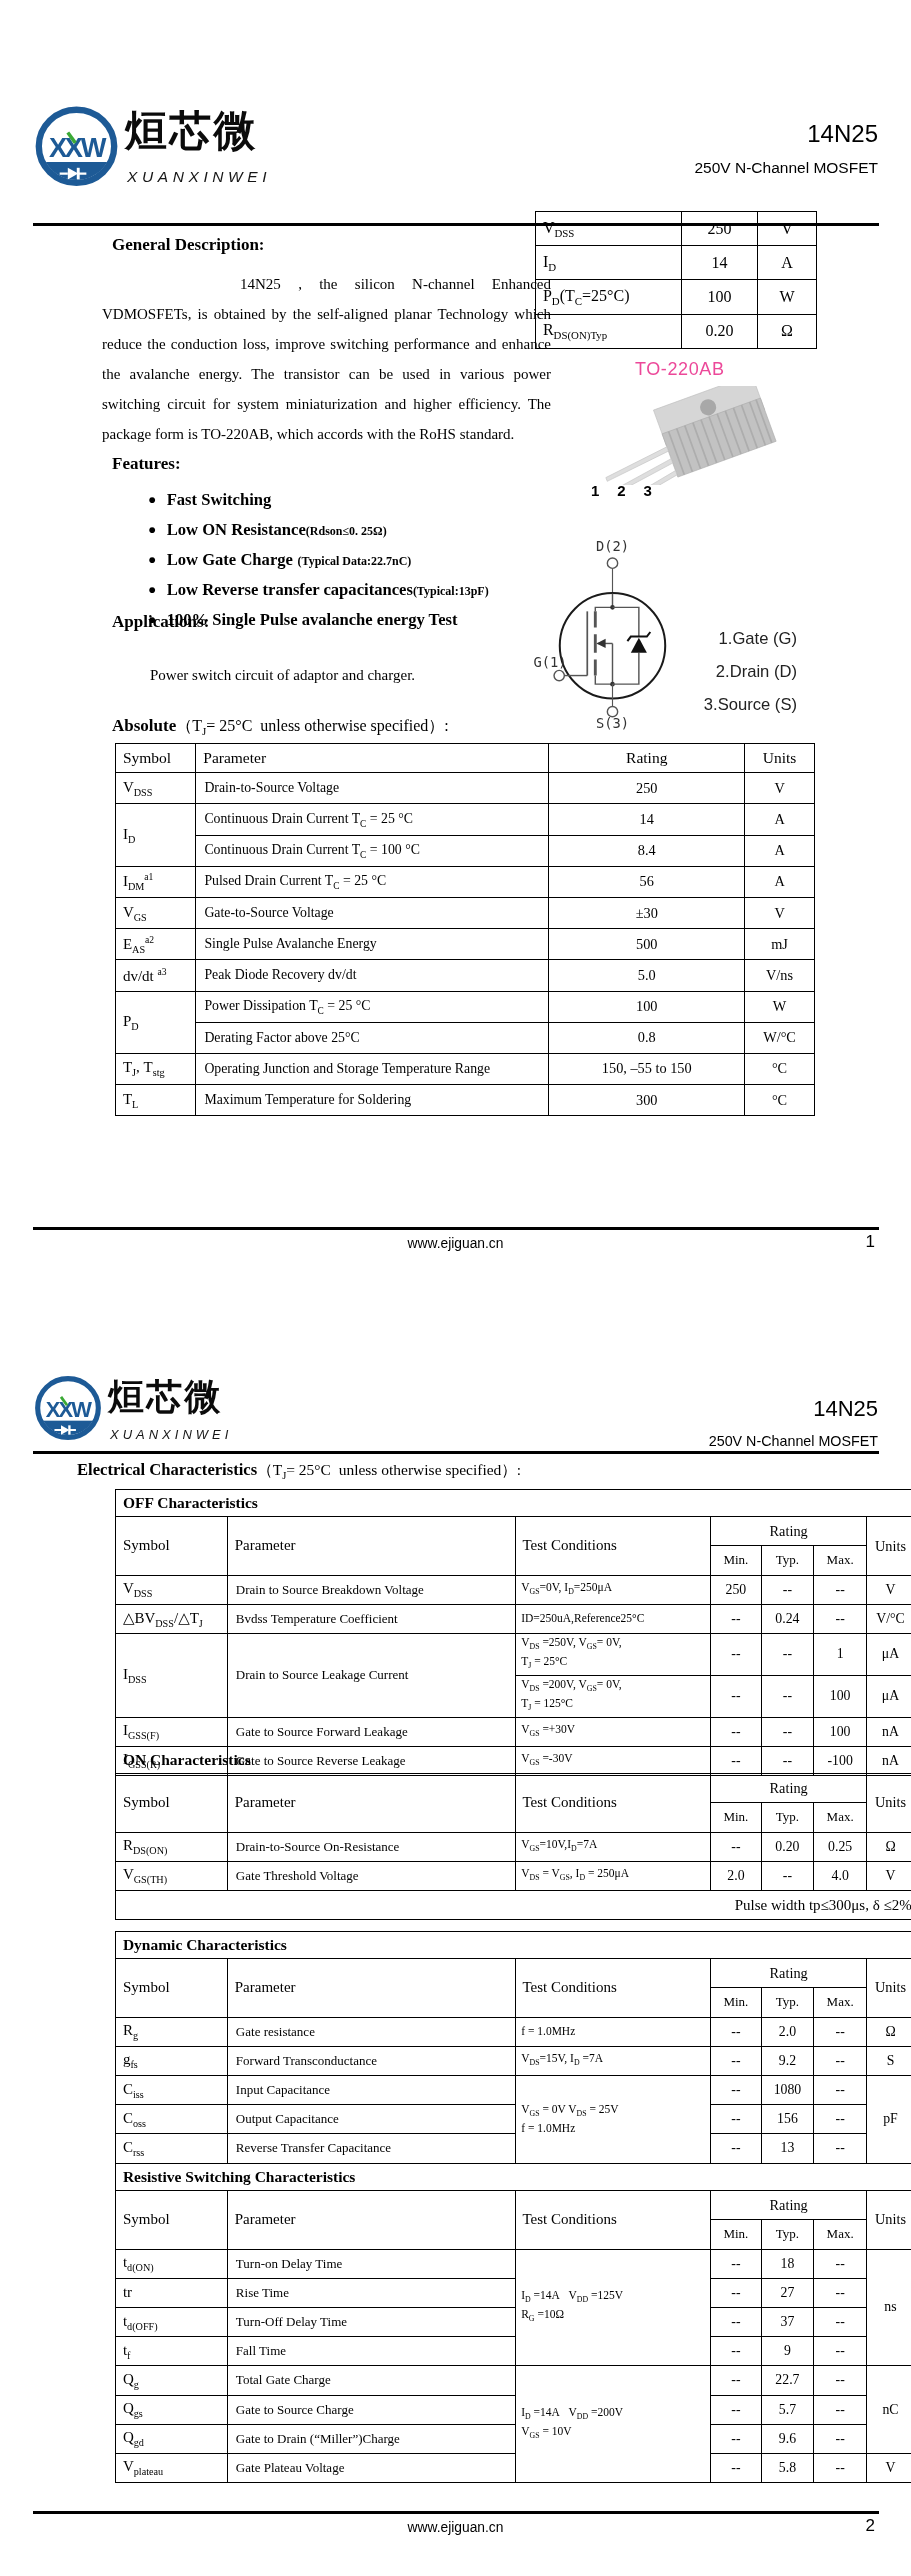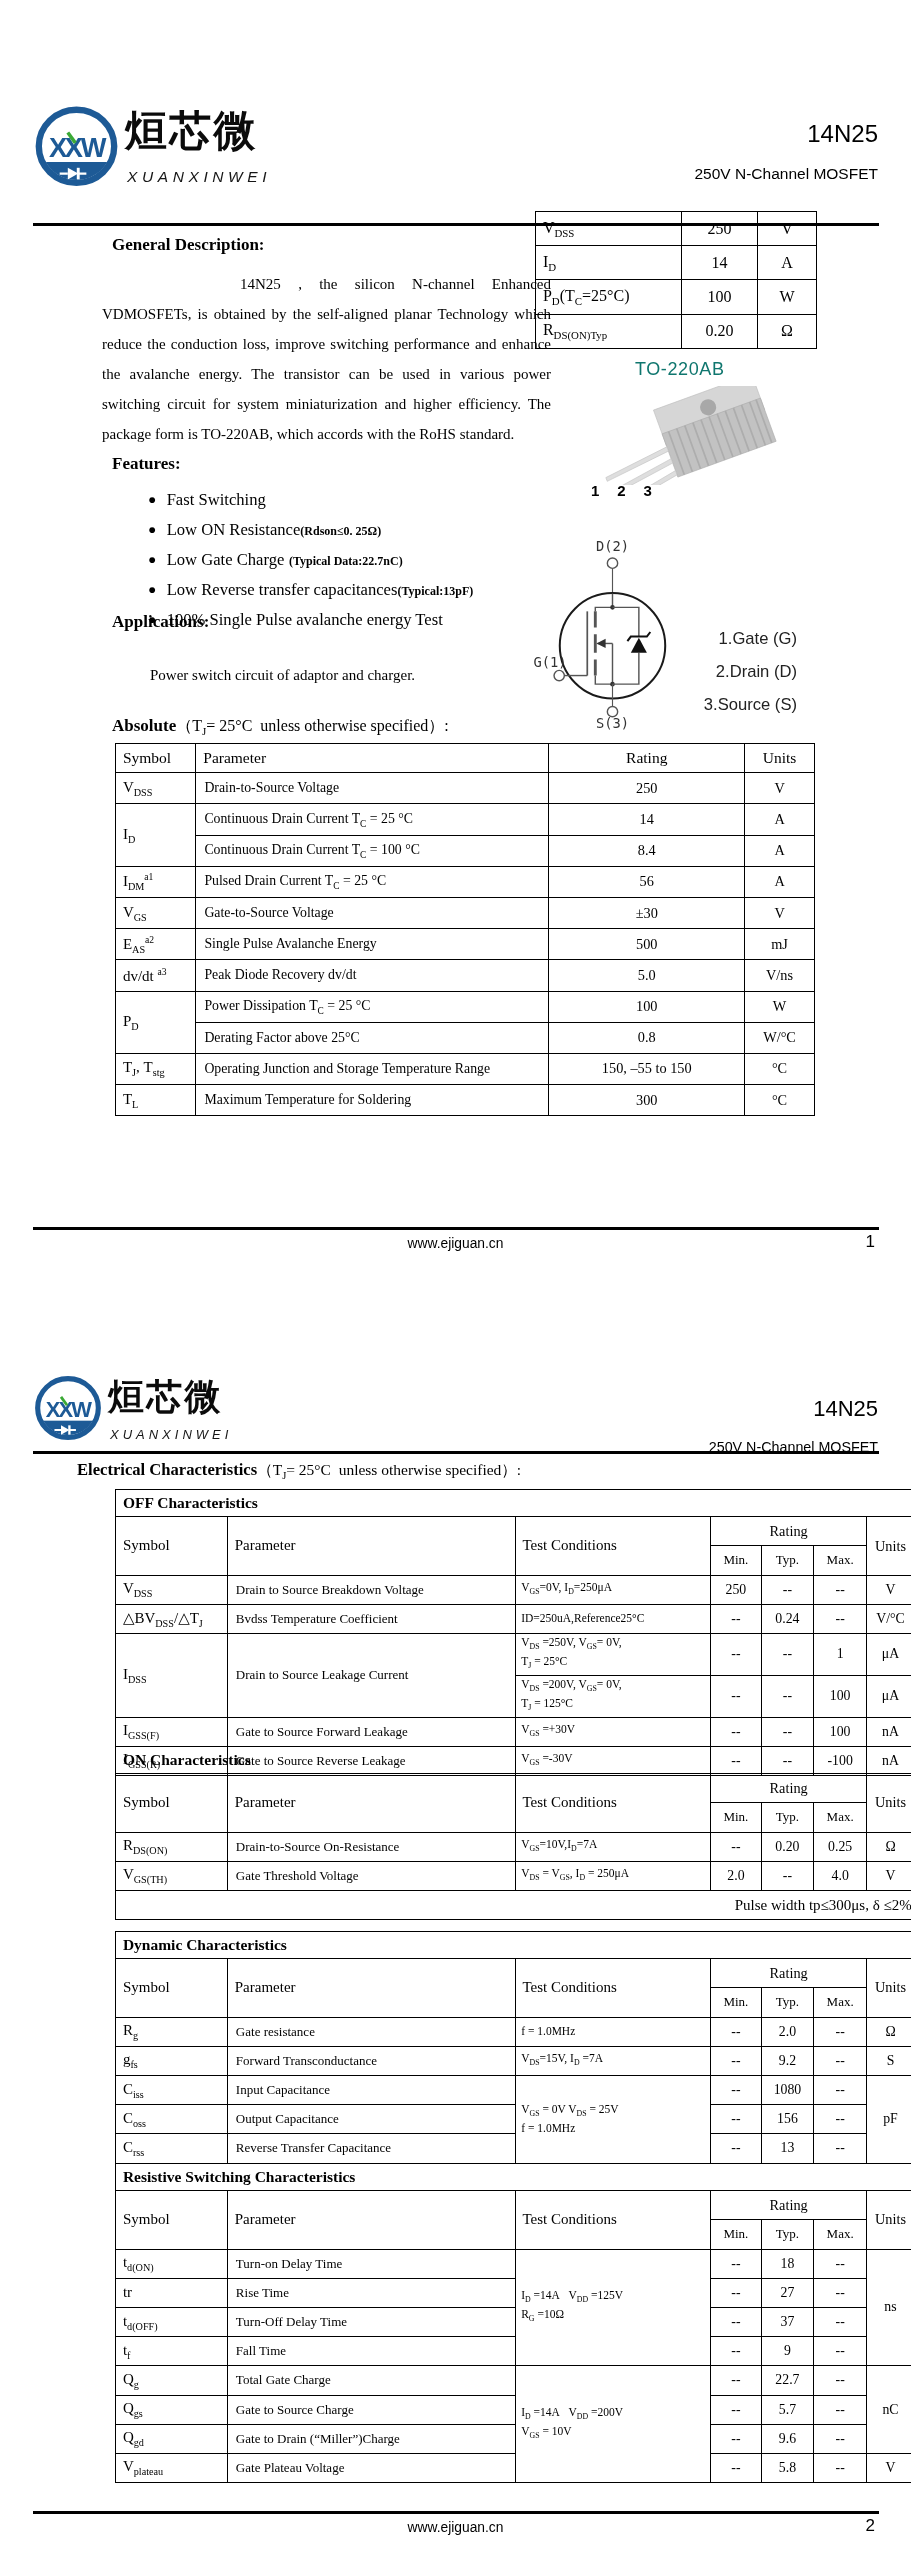--- a/index.html
+++ b/index.html
@@ -10,43 +10,43 @@
   .abs{position:absolute;}
 
   
   .brand-cn{font-family:"Liberation Sans",sans-serif;font-weight:900;font-size:42px;letter-spacing:2.3px;color:#0b0b0b;line-height:1;}
   .p2 .brand-cn{font-size:36px;}
   .brand-en{font-family:"Liberation Sans",sans-serif;font-size:15.5px;letter-spacing:4.6px;color:#161616;line-height:1;font-style:italic;}
   .p2 .brand-en{font-size:13px;letter-spacing:4px;}
   .part-block{text-align:right;font-family:"Liberation Sans",sans-serif;color:#000;}
   .part-no{font-size:24px;line-height:1;}
   .p2 .part-no{font-size:22px;}
-  .part-sub{font-size:15.5px;line-height:1;margin-top:20px;}
+  .part-sub{font-size:15.5px;line-height:1;margin-top:14px;}
   .p2 .part-sub{font-size:14.3px;}
   .hdr-rule{background:#000;}
 
   
   .sec-h{font-weight:bold;font-size:17px;}
   .sec-h .rest{font-weight:normal;font-size:16px;}
 
   
   .gd-text{width:449px;font-size:15px;line-height:30px;text-align:justify;text-indent:138px;}
 
   
   .feat{height:30px;line-height:30px;white-space:nowrap;}
   .feat::before{content:"●";font-size:13.8px;margin-right:10.3px;vertical-align:1.1px;}
-  .feat-main{font-weight:normal;font-size:16.6px;}
+  .feat-main{font-weight:bold;font-size:16.6px;}
   .feat-note{font-weight:bold;font-size:12px;}
   .app-text{font-size:15px;}
 
   
   .pin-names{font-family:"Liberation Sans",sans-serif;font-size:16.6px;line-height:33px;text-align:right;color:#222;}
 
   
-  .pkg-title{font-family:"Liberation Sans",sans-serif;font-size:18px;letter-spacing:0.6px;color:#0f766e;}
+  .pkg-title{font-family:"Liberation Sans",sans-serif;font-size:18px;letter-spacing:0.6px;color:#ec4899;}
   .pins-label{font-family:"Liberation Sans",sans-serif;font-weight:bold;font-size:15px;letter-spacing:6.9px;color:#000;}
 
   
   table{border-collapse:collapse;table-layout:fixed;}
   td,th{border:1.1px solid #000;text-align:center;vertical-align:middle;padding:1.1px 2.3px;font-family:"Liberation Serif",serif;color:#000;overflow:hidden;}
   sub{font-size:68%;}
   sup{font-size:64%;}
 
   .qs{width:282px;border:1.7px solid #000;}
   .qs td{height:31px;font-size:16px;}

